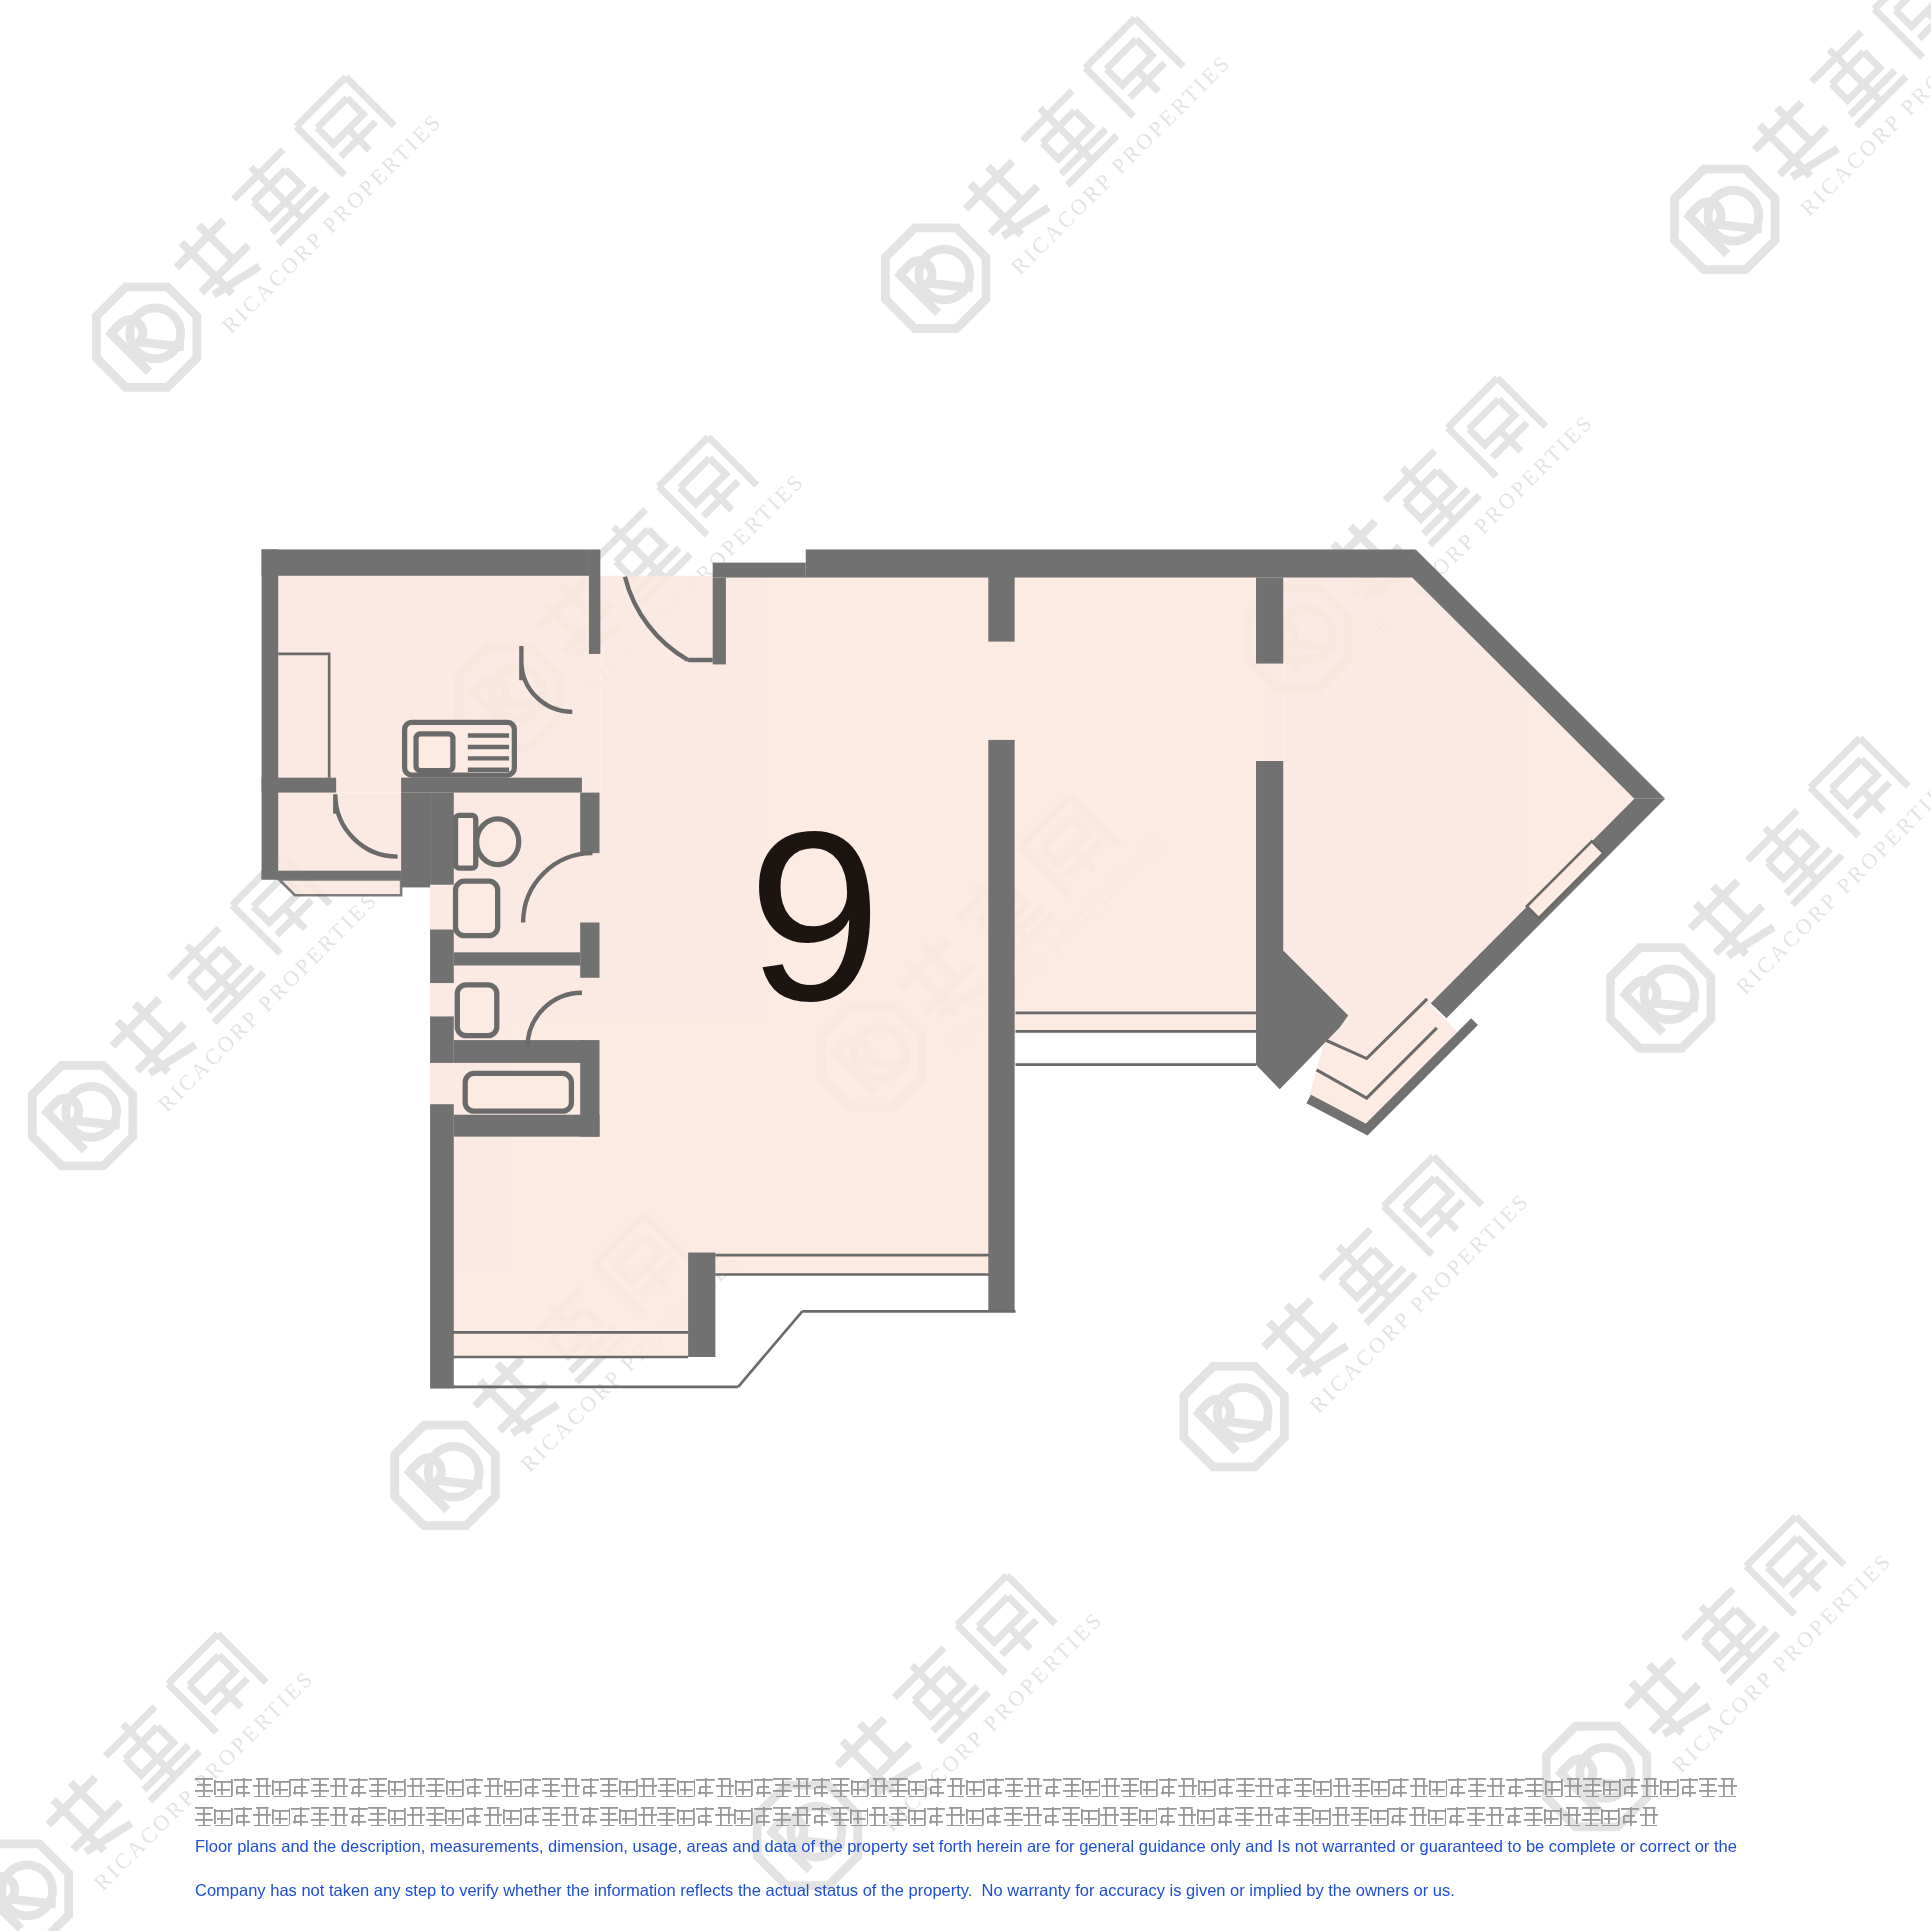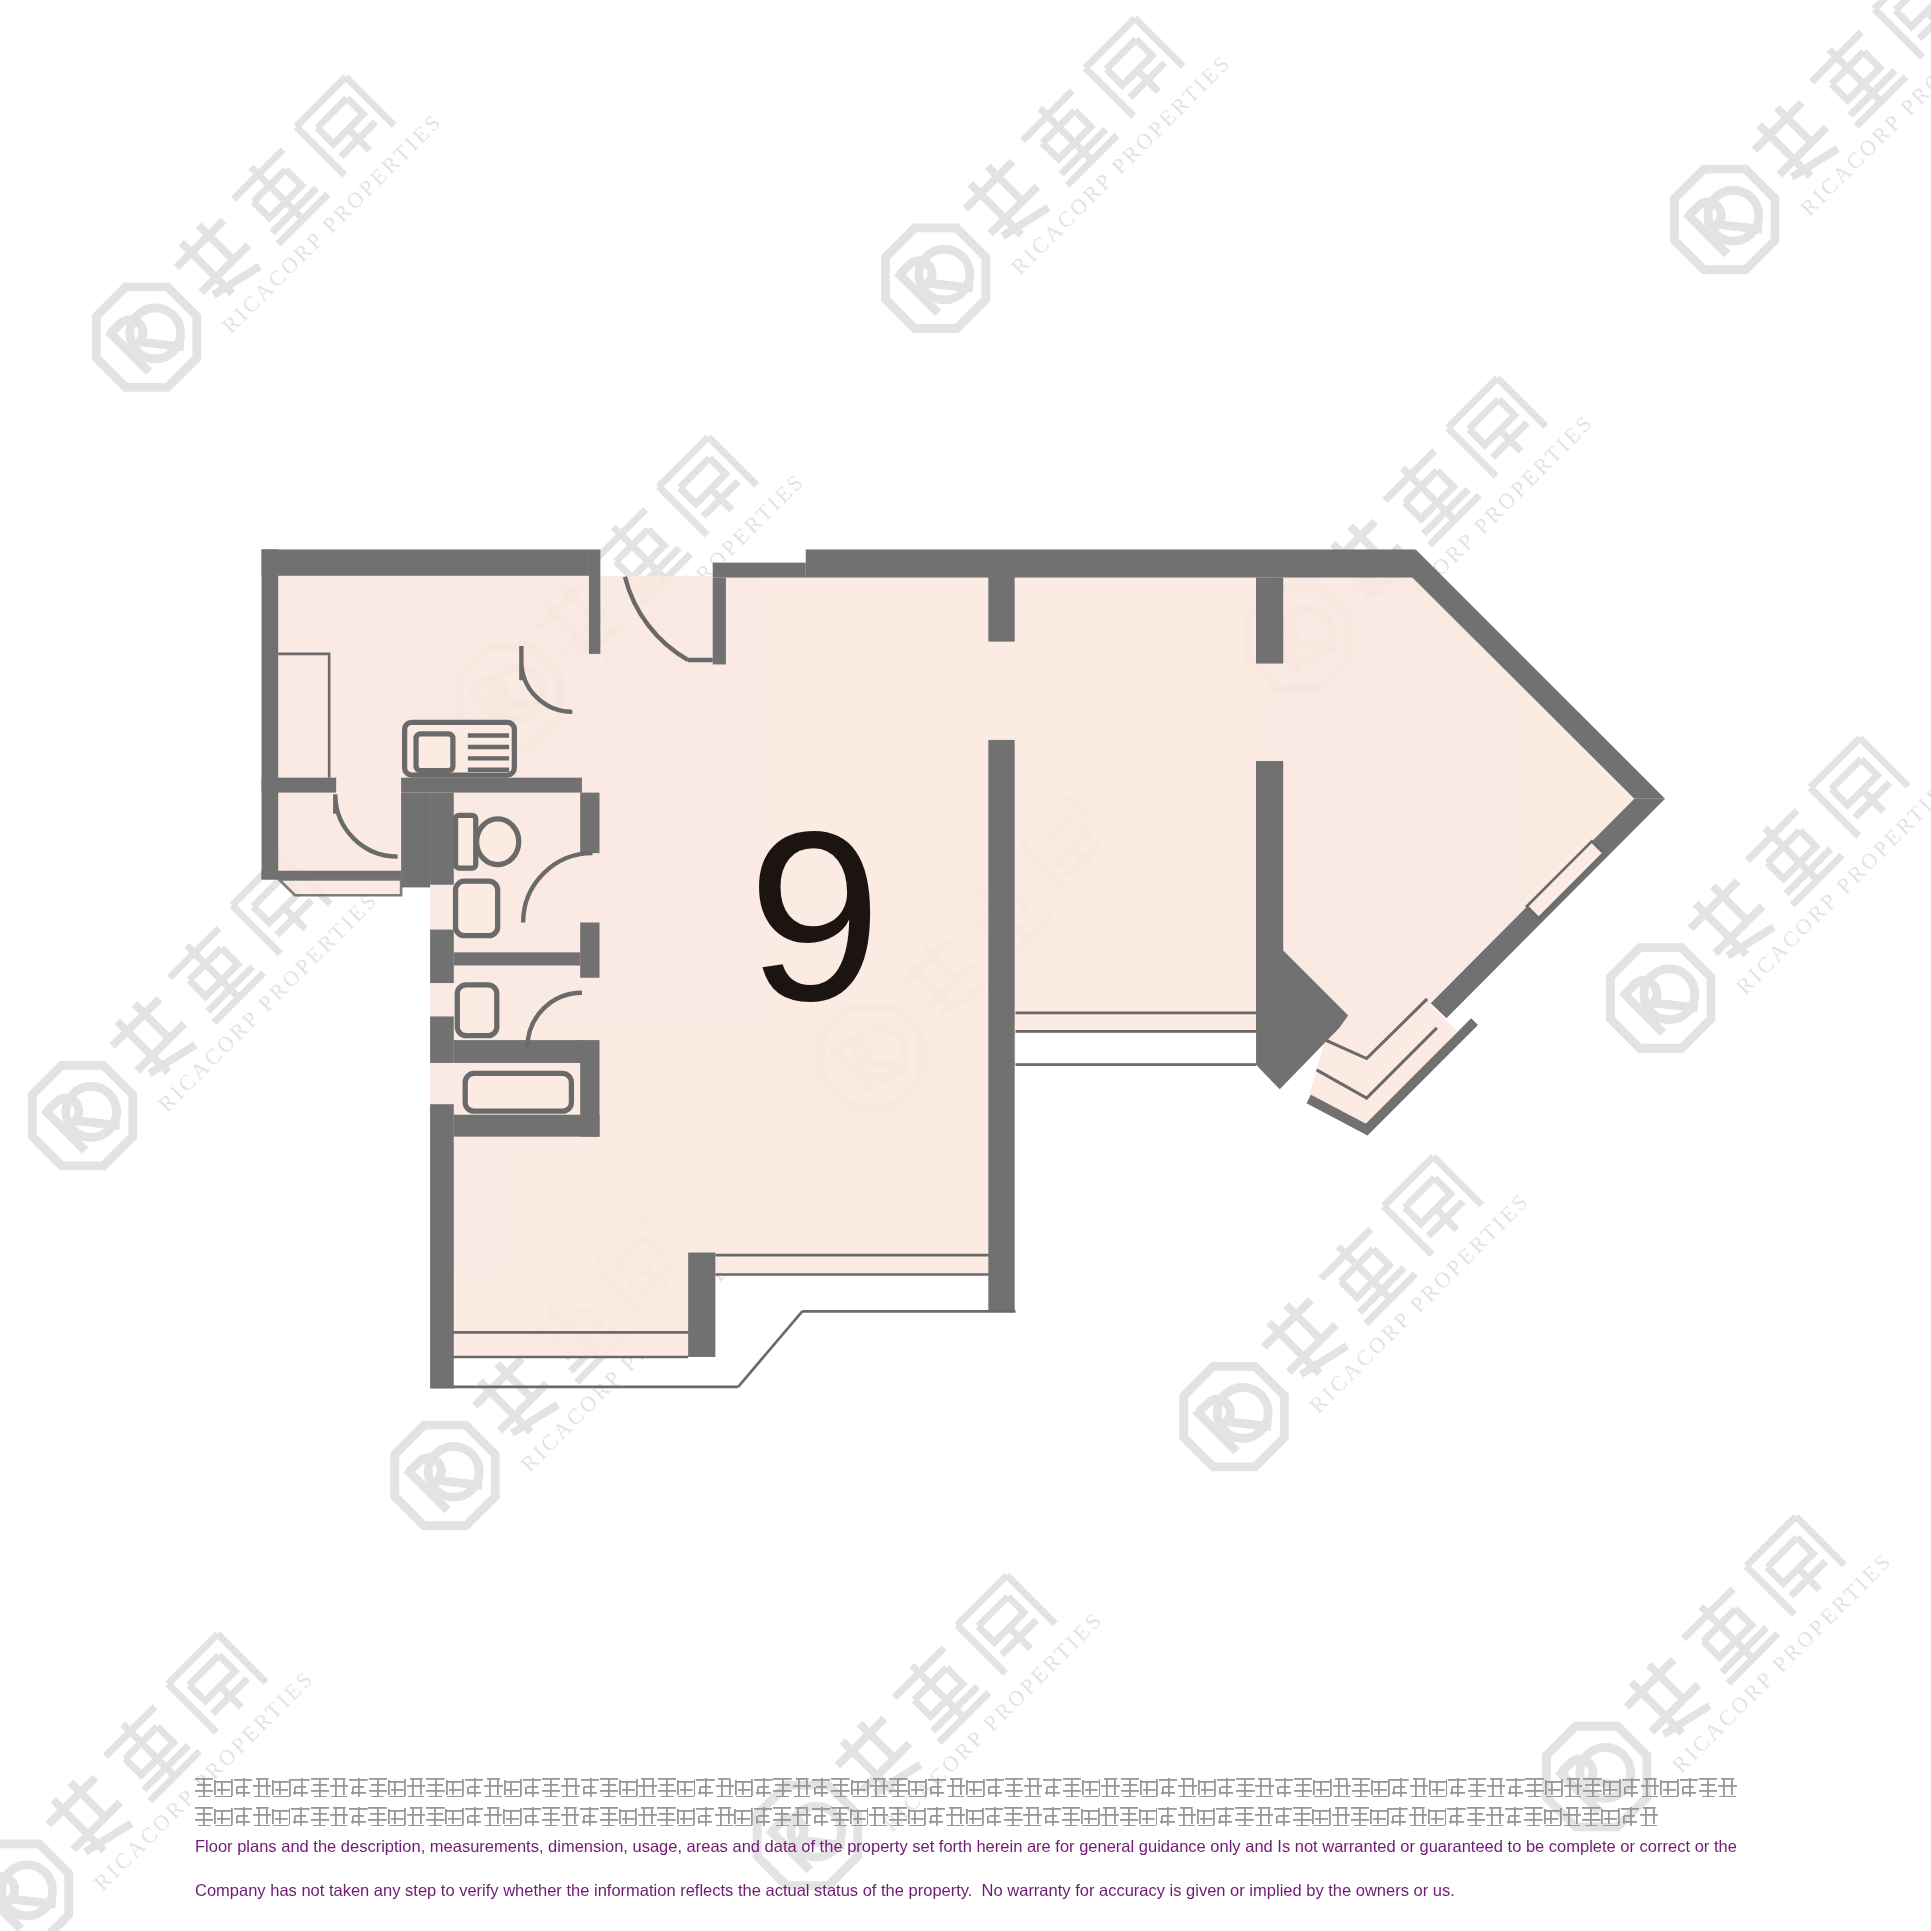--- a/index.html
+++ b/index.html
@@ -22,21 +22,21 @@
  linear-gradient(#979797,#979797) 55% 50%/1.8px 100% no-repeat,
  linear-gradient(#979797,#979797) 50% 8px/60% 1.8px no-repeat,
  linear-gradient(#979797,#979797) 15% 80%/1.8px 40% no-repeat,
  linear-gradient(#979797,#979797) 50% 14px/80% 1.8px no-repeat;}
 .cn span:nth-child(4n){background:
  linear-gradient(#979797,#979797) 50% 0/70% 1.8px no-repeat,
  linear-gradient(#979797,#979797) 0 40%/100% 1.8px no-repeat,
  linear-gradient(#979797,#979797) 30% 50%/1.8px 100% no-repeat,
  linear-gradient(#979797,#979797) 80% 60%/1.8px 80% no-repeat,
  linear-gradient(#979797,#979797) 50% 100%/90% 1.8px no-repeat;}
-.en{position:absolute;left:195px;font-size:16.5px;color:#701a75;white-space:nowrap;}
+.en{position:absolute;left:195px;font-size:16.5px;color:#1d4ed8;white-space:nowrap;}
 </style></head>
 <body>
 <div id="page">
 <svg width="1931" height="1931" viewBox="0 0 2200 2200" style="position:absolute;left:0;top:0">
 <defs>
         <g id="wm">
           <polygon points="57.3,23.7 23.7,57.3 -23.7,57.3 -57.3,23.7 -57.3,-23.7 -23.7,-57.3 23.7,-57.3 57.3,-23.7" fill="none" stroke="#e3e3e3" stroke-width="10"></polygon>
           <circle cx="10" cy="4" r="29" fill="none" stroke="#e3e3e3" stroke-width="10"></circle>
           <path d="M-26,-36 V30 M-26,-32 h16 a15,15 0 0 1 0,30 h-16 M-10,-2 L22,38" fill="none" stroke="#e3e3e3" stroke-width="10"></path>
           <g transform="translate(118,-6)">

